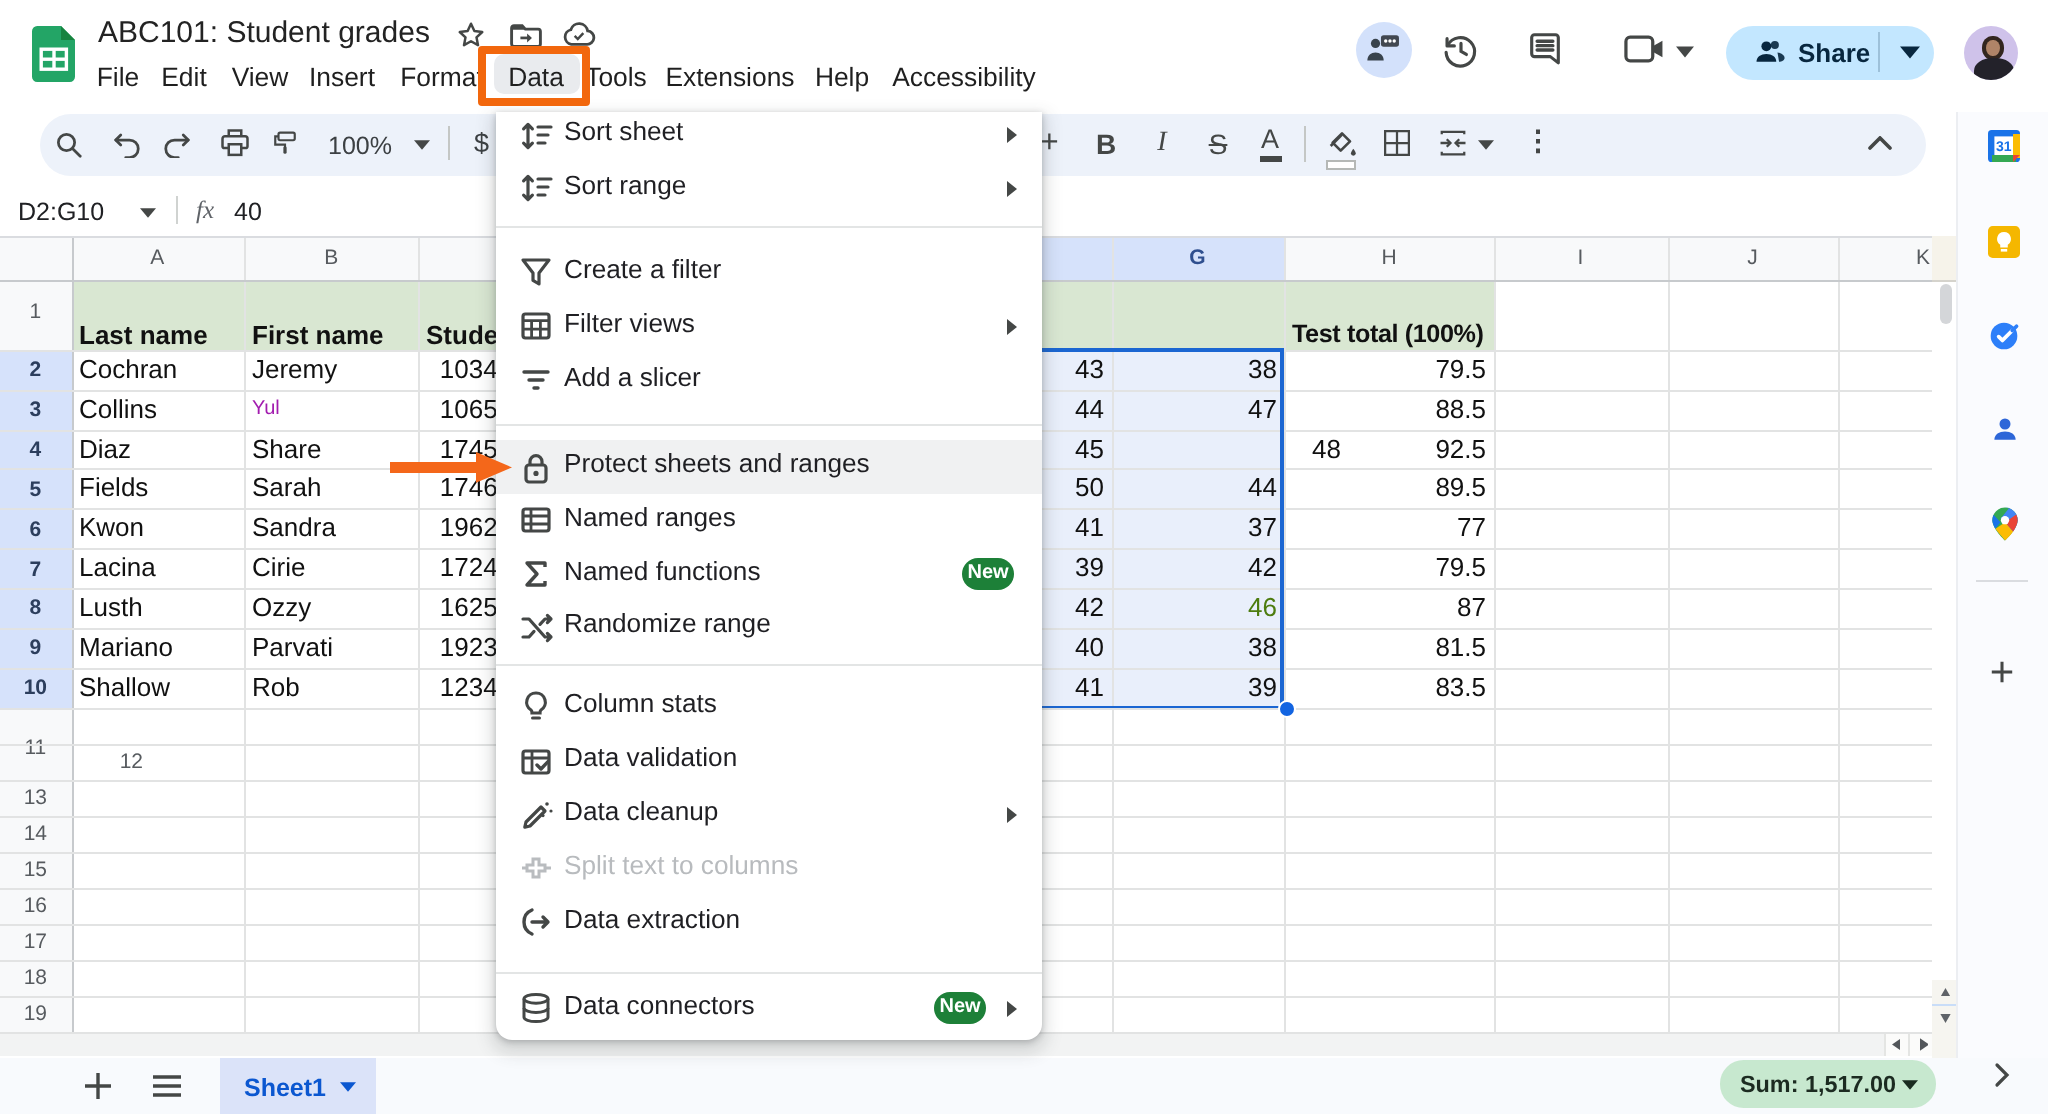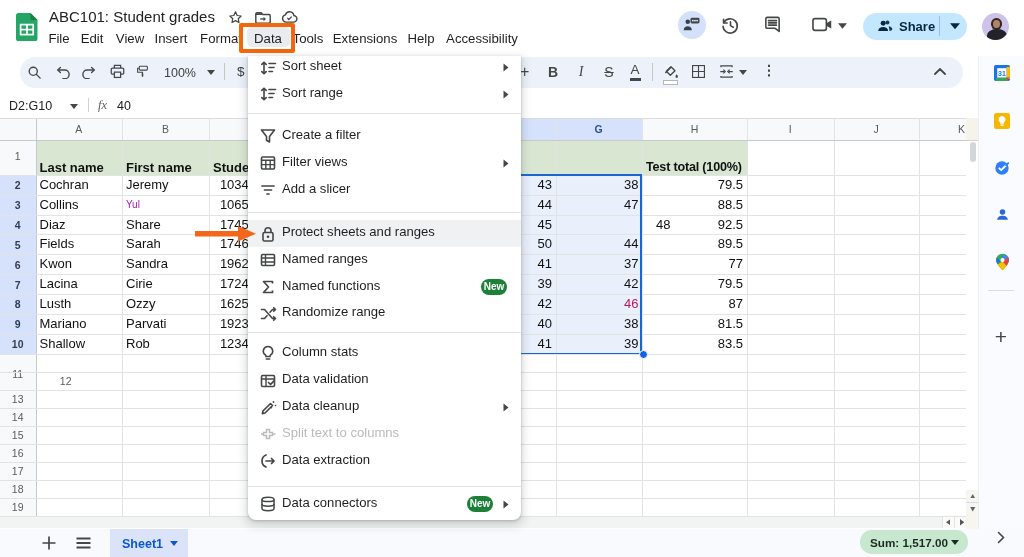--- a/index.html
+++ b/index.html
@@ -293,21 +293,21 @@
         <div class="abs" style="left:39.5px;top:156.685px;width:78px;height:19.857px;line-height:19.857px;font-size:13px;color:#111;">Lacina</div>
         <div class="abs" style="left:126px;top:156.685px;width:79px;height:19.857px;line-height:19.857px;font-size:13px;color:#111;">Cirie</div>
         <div class="abs" style="left:209.2px;top:156.685px;width:83px;height:19.857px;line-height:19.857px;font-size:13px;color:#111;text-align:right;">1724563891</div>
         <div class="abs" style="left:468px;top:156.685px;width:84px;height:19.857px;line-height:19.857px;font-size:13px;color:#111;text-align:right;">39</div>
         <div class="abs" style="left:555.5px;top:156.685px;width:83px;height:19.857px;line-height:19.857px;font-size:13px;color:#111;text-align:right;">42</div>
         <div class="abs" style="left:642px;top:156.685px;width:101px;height:19.857px;line-height:19.857px;font-size:13px;color:#111;text-align:right;">79.5</div>
         <div class="abs" style="left:39.5px;top:176.542px;width:78px;height:19.857px;line-height:19.857px;font-size:13px;color:#111;">Lusth</div>
         <div class="abs" style="left:126px;top:176.542px;width:79px;height:19.857px;line-height:19.857px;font-size:13px;color:#111;">Ozzy</div>
         <div class="abs" style="left:209.2px;top:176.542px;width:83px;height:19.857px;line-height:19.857px;font-size:13px;color:#111;text-align:right;">1625437896</div>
         <div class="abs" style="left:468px;top:176.542px;width:84px;height:19.857px;line-height:19.857px;font-size:13px;color:#111;text-align:right;">42</div>
-        <div class="abs" style="left:555.5px;top:176.542px;width:83px;height:19.857px;line-height:19.857px;font-size:13px;color:#be185d;text-align:right;">46</div>
+        <div class="abs" style="left:555.5px;top:176.542px;width:83px;height:19.857px;line-height:19.857px;font-size:13px;color:#4d7c0f;text-align:right;">46</div>
         <div class="abs" style="left:642px;top:176.542px;width:101px;height:19.857px;line-height:19.857px;font-size:13px;color:#111;text-align:right;">87</div>
         <div class="abs" style="left:39.5px;top:196.399px;width:78px;height:19.857px;line-height:19.857px;font-size:13px;color:#111;">Mariano</div>
         <div class="abs" style="left:126px;top:196.399px;width:79px;height:19.857px;line-height:19.857px;font-size:13px;color:#111;">Parvati</div>
         <div class="abs" style="left:209.2px;top:196.399px;width:83px;height:19.857px;line-height:19.857px;font-size:13px;color:#111;text-align:right;">1923546781</div>
         <div class="abs" style="left:468px;top:196.399px;width:84px;height:19.857px;line-height:19.857px;font-size:13px;color:#111;text-align:right;">40</div>
         <div class="abs" style="left:555.5px;top:196.399px;width:83px;height:19.857px;line-height:19.857px;font-size:13px;color:#111;text-align:right;">38</div>
         <div class="abs" style="left:642px;top:196.399px;width:101px;height:19.857px;line-height:19.857px;font-size:13px;color:#111;text-align:right;">81.5</div>
         <div class="abs" style="left:39.5px;top:216.256px;width:78px;height:19.857px;line-height:19.857px;font-size:13px;color:#111;">Shallow</div>
         <div class="abs" style="left:126px;top:216.256px;width:79px;height:19.857px;line-height:19.857px;font-size:13px;color:#111;">Rob</div>
         <div class="abs" style="left:209.2px;top:216.256px;width:83px;height:19.857px;line-height:19.857px;font-size:13px;color:#111;text-align:right;">1234567890</div>

